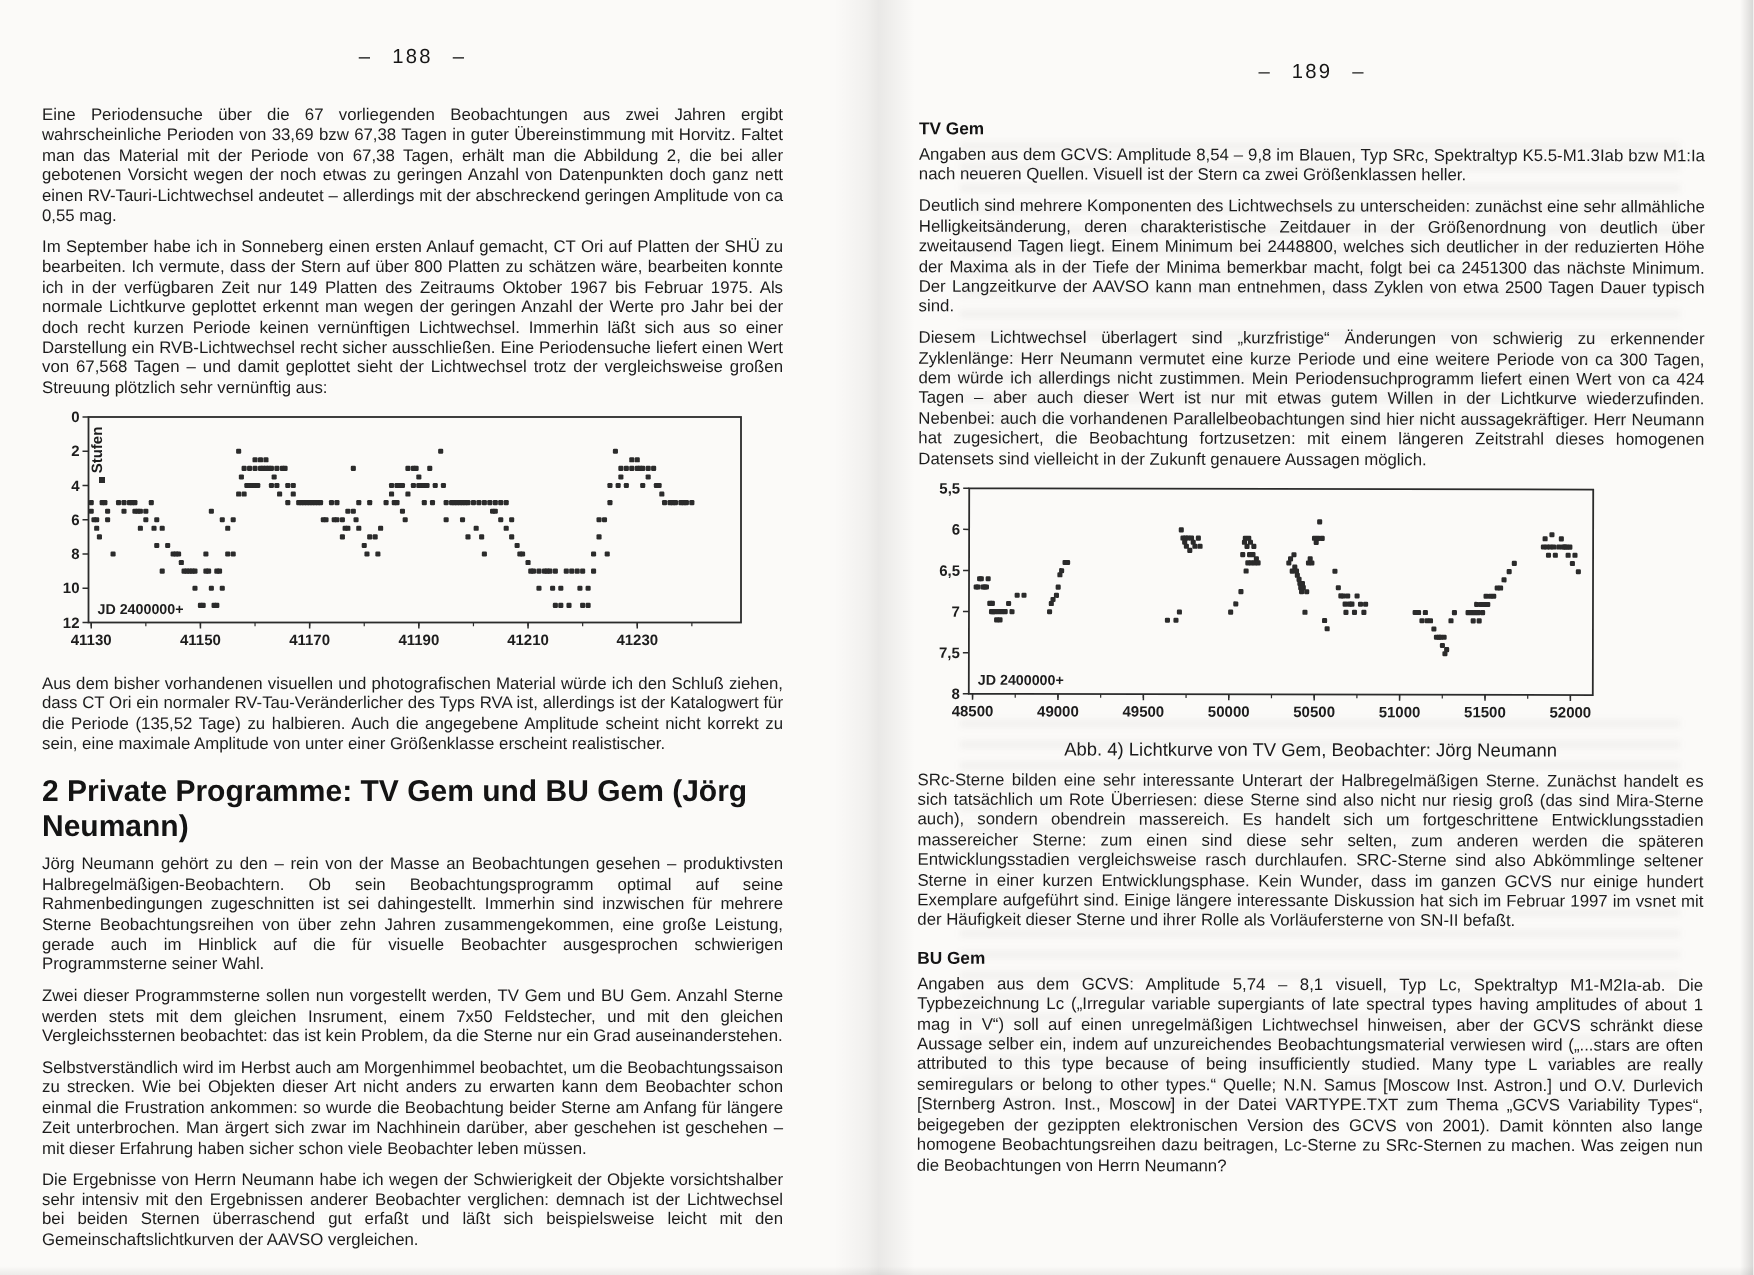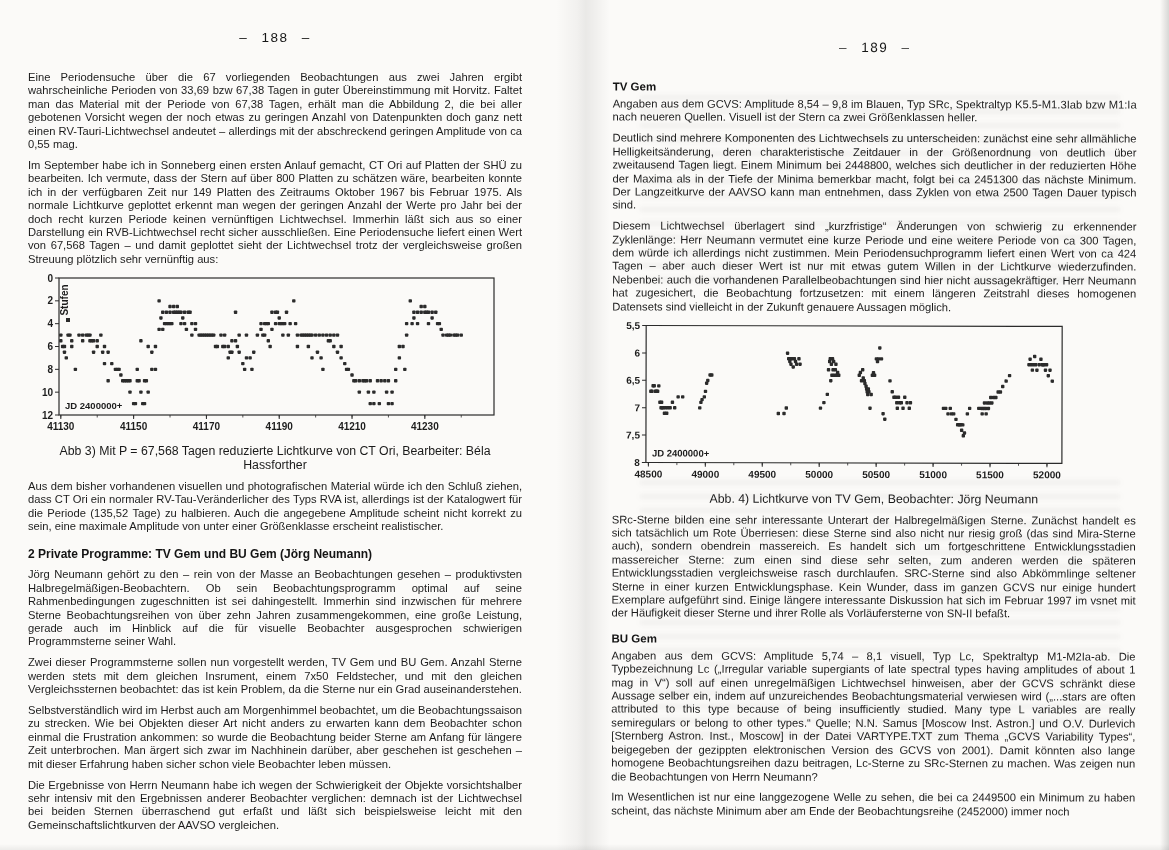--- a/index.html
+++ b/index.html
@@ -34,21 +34,21 @@
   .page-right{left:612px;width:524px;padding-top:40px;transform:rotate(0.12deg);}
   .pageno{
     text-align:center;font-size:13.5px;letter-spacing:1.5px;word-spacing:8px;
     margin-bottom:26px;color:#161616;
   }
   .page p{
     font-size:11.2px;line-height:13.4px;text-align:justify;
     margin:0 0 7.5px 0;color:#1c1c1c;
   }
   .section-heading{
-    font-size:12px;font-weight:bold;margin:14px 0 7px 0;color:#141414;
+    font-size:20px;font-weight:bold;margin:14px 0 7px 0;color:#141414;
   }
   .sub-heading{
     font-size:11.5px;font-weight:bold;margin:12px 0 5px 0;color:#141414;
   }
   figure.chart-figure{margin:4px 0 8px 0;padding:0;}
   .caption{
     text-align:center;font-size:12.3px;margin-top:3px;color:#1a1a1a;
   }
   svg text.tick{
     font-family:"Liberation Sans","DejaVu Sans",sans-serif;
@@ -339,21 +339,20 @@
           <rect x="418.7979079497908" y="59.38333333333333" width="3.4" height="3.4" rx="0.8" fill="#2b2b2b"></rect>
           <rect x="420.61799163179916" y="59.38333333333333" width="3.4" height="3.4" rx="0.8" fill="#2b2b2b"></rect>
           <rect x="424.2581589958159" y="59.38333333333333" width="3.4" height="3.4" rx="0.8" fill="#2b2b2b"></rect>
           <rect x="426.0782426778243" y="59.38333333333333" width="3.4" height="3.4" rx="0.8" fill="#2b2b2b"></rect>
           <rect x="427.89832635983265" y="59.38333333333333" width="3.4" height="3.4" rx="0.8" fill="#2b2b2b"></rect>
           <rect x="431.5384937238494" y="59.38333333333333" width="3.4" height="3.4" rx="0.8" fill="#2b2b2b"></rect>
           <text x="37" y="135" class="inner-label">JD 2400000+</text>
           <text x="40" y="26" class="tick" text-anchor="middle" transform="rotate(-90 40 26)">Stufen</text>
           <rect x="38" y="44" width="4" height="4" fill="#2b2b2b"></rect>
         </svg>
-      <figcaption class="caption">Abb 3) Mit P = 67,568 Tagen reduzierte Lichtkurve von CT Ori, Bearbeiter: Béla Hassforther</figcaption>
     </figure>
     <p>Aus dem bisher vorhandenen visuellen und photografischen Material würde ich den Schluß ziehen, dass CT Ori ein normaler RV-Tau-Veränderlicher des Typs RVA ist, allerdings ist der Katalogwert für die Periode (135,52 Tage) zu halbieren. Auch die angegebene Amplitude scheint nicht korrekt zu sein, eine maximale Amplitude von unter einer Größenklasse erscheint realistischer.</p>
     <h2 class="section-heading">2 Private Programme: TV Gem und BU Gem (Jörg Neumann)</h2>
     <p>Jörg Neumann gehört zu den – rein von der Masse an Beobachtungen gesehen – produktivsten Halbregelmäßigen-Beobachtern. Ob sein Beobachtungsprogramm optimal auf seine Rahmenbedingungen zugeschnitten ist sei dahingestellt. Immerhin sind inzwischen für mehrere Sterne Beobachtungsreihen von über zehn Jahren zusammengekommen, eine große Leistung, gerade auch im Hinblick auf die für visuelle Beobachter ausgesprochen schwierigen Programmsterne seiner Wahl.</p>
     <p>Zwei dieser Programmsterne sollen nun vorgestellt werden, TV Gem und BU Gem. Anzahl Sterne werden stets mit dem gleichen Insrument, einem 7x50 Feldstecher, und mit den gleichen Vergleichssternen beobachtet: das ist kein Problem, da die Sterne nur ein Grad auseinanderstehen.</p>
     <p>Selbstverständlich wird im Herbst auch am Morgenhimmel beobachtet, um die Beobachtungssaison zu strecken. Wie bei Objekten dieser Art nicht anders zu erwarten kann dem Beobachter schon einmal die Frustration ankommen: so wurde die Beobachtung beider Sterne am Anfang für längere Zeit unterbrochen. Man ärgert sich zwar im Nachhinein darüber, aber geschehen ist geschehen – mit dieser Erfahrung haben sicher schon viele Beobachter leben müssen.</p>
     <p>Die Ergebnisse von Herrn Neumann habe ich wegen der Schwierigkeit der Objekte vorsichtshalber sehr intensiv mit den Ergebnissen anderer Beobachter verglichen: demnach ist der Lichtwechsel bei beiden Sternen überraschend gut erfaßt und läßt sich beispielsweise leicht mit den Gemeinschaftslichtkurven der AAVSO vergleichen.</p>
   </section>
 
   <section class="page page-right">
@@ -564,21 +563,20 @@
           <rect x="434.520640569395" y="51.62000000000002" width="3.4" height="3.4" rx="0.8" fill="#2b2b2b"></rect>
           <rect x="436.22882562277584" y="46.13999999999999" width="3.4" height="3.4" rx="0.8" fill="#2b2b2b"></rect>
           <rect x="438.50640569395017" y="57.1" width="3.4" height="3.4" rx="0.8" fill="#2b2b2b"></rect>
           <text x="40" y="135" class="inner-label">JD 2400000+</text>
         </svg>
       <figcaption class="caption">Abb. 4) Lichtkurve von TV Gem, Beobachter: Jörg Neumann</figcaption>
     </figure>
     <p>SRc-Sterne bilden eine sehr interessante Unterart der Halbregelmäßigen Sterne. Zunächst handelt es sich tatsächlich um Rote Überriesen: diese Sterne sind also nicht nur riesig groß (das sind Mira-Sterne auch), sondern obendrein massereich. Es handelt sich um fortgeschrittene Entwicklungsstadien massereicher Sterne: zum einen sind diese sehr selten, zum anderen werden die späteren Entwicklungsstadien vergleichsweise rasch durchlaufen. SRC-Sterne sind also Abkömmlinge seltener Sterne in einer kurzen Entwicklungsphase. Kein Wunder, dass im ganzen GCVS nur einige hundert Exemplare aufgeführt sind. Einige längere interessante Diskussion hat sich im Februar 1997 im vsnet mit der Häufigkeit dieser Sterne und ihrer Rolle als Vorläufersterne von SN-II befaßt.</p>
     <h3 class="sub-heading">BU Gem</h3>
     <p>Angaben aus dem GCVS: Amplitude 5,74 – 8,1 visuell, Typ Lc, Spektraltyp M1-M2Ia-ab. Die Typbezeichnung Lc („Irregular variable supergiants of late spectral types having amplitudes of about 1 mag in V“) soll auf einen unregelmäßigen Lichtwechsel hinweisen, aber der GCVS schränkt diese Aussage selber ein, indem auf unzureichendes Beobachtungsmaterial verwiesen wird („...stars are often attributed to this type because of being insufficiently studied. Many type L variables are really semiregulars or belong to other types.“ Quelle; N.N. Samus [Moscow Inst. Astron.] und O.V. Durlevich [Sternberg Astron. Inst., Moscow] in der Datei VARTYPE.TXT zum Thema „GCVS Variability Types“, beigegeben der gezippten elektronischen Version des GCVS von 2001). Damit könnten also lange homogene Beobachtungsreihen dazu beitragen, Lc-Sterne zu SRc-Sternen zu machen. Was zeigen nun die Beobachtungen von Herrn Neumann?</p>
-    <p>Im Wesentlichen ist nur eine langgezogene Welle zu sehen, die bei ca 2449500 ein Minimum zu haben scheint, das nächste Minimum aber am Ende der Beobachtungsreihe (2452000) immer noch</p>
   </section>
 
   <div class="ghost" style="left:640px;top:95px;width:480px;height:190px;"></div>
   <div class="ghost" style="left:640px;top:480px;width:480px;height:260px;"></div>
   <div class="gutter"></div>
   <div class="edge-right"></div>
   <div class="edge-bottom"></div>
 </div>
 
 </body></html>

